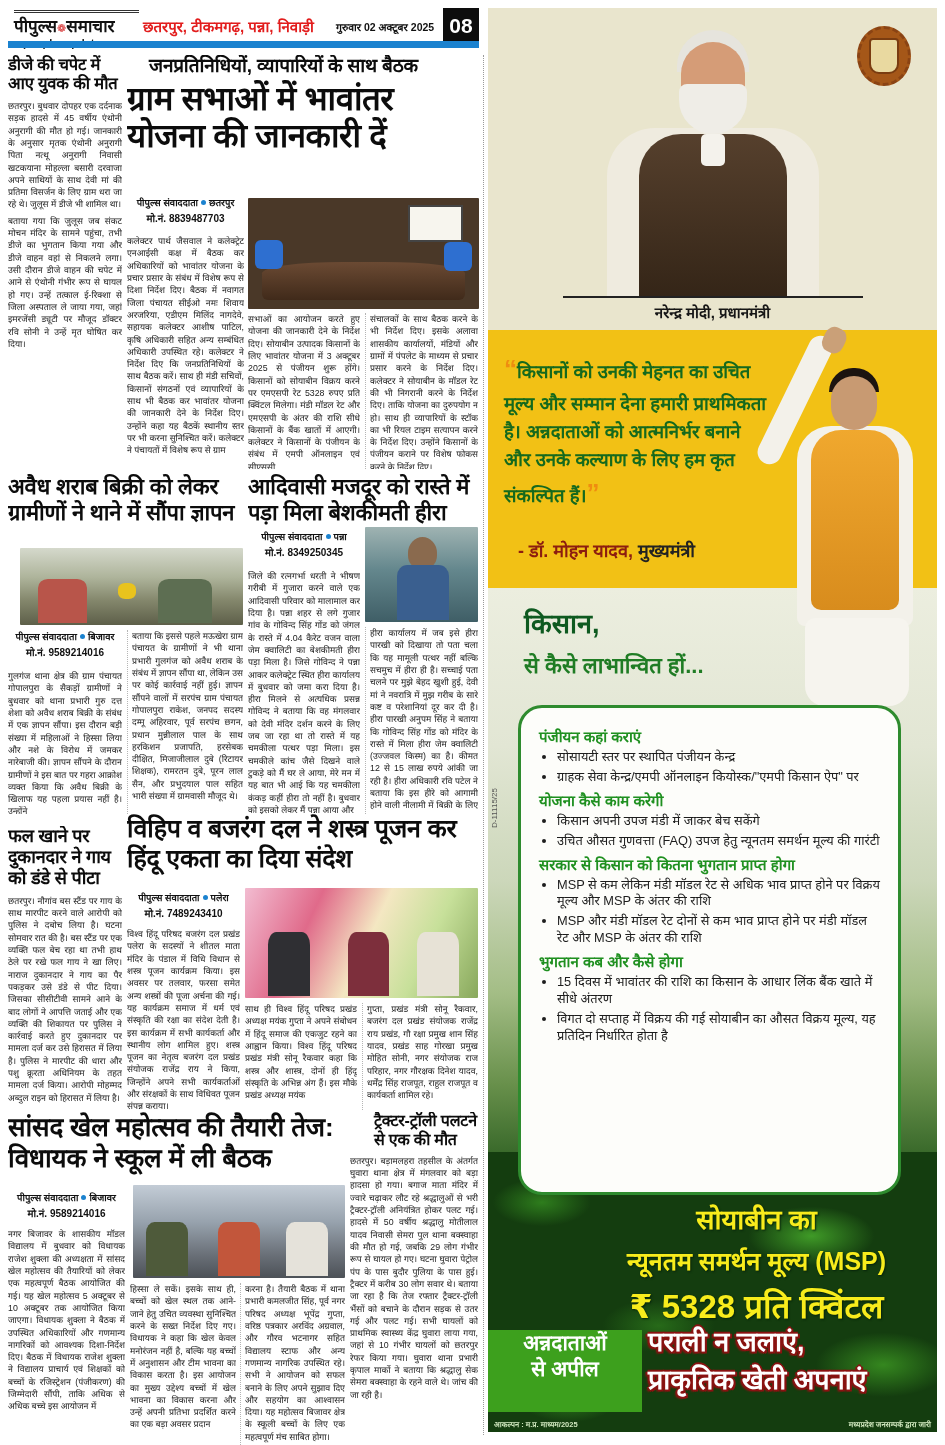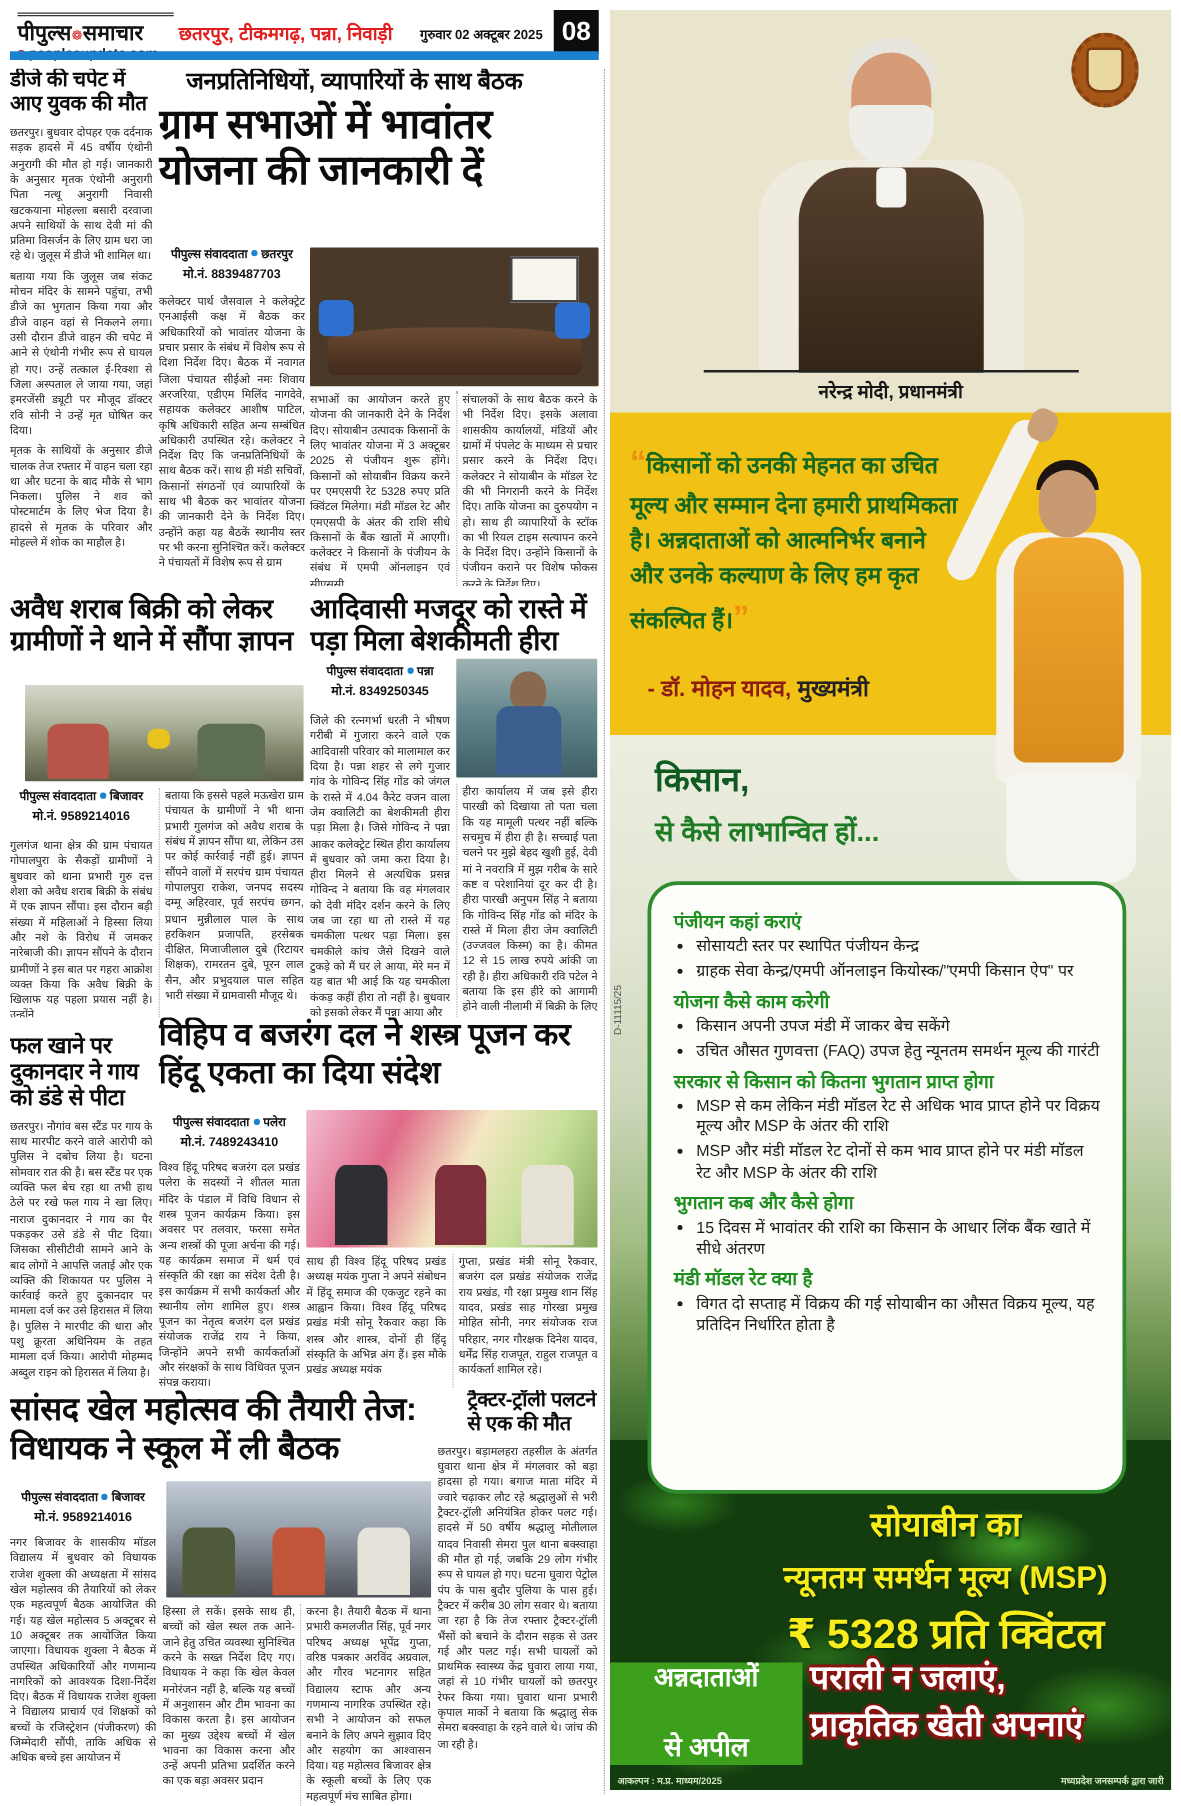--- a/index.html
+++ b/index.html
@@ -92,21 +92,21 @@
       radial-gradient(ellipse 90px 42px at 72% 30%,#3f9a27 0%,transparent 70%),
       radial-gradient(ellipse 80px 38px at 38% 62%,#276a19 0%,transparent 70%),
       radial-gradient(ellipse 96px 46px at 88% 76%,#35871f 0%,transparent 70%),
       radial-gradient(ellipse 70px 34px at 18% 88%,#2e7d1d 0%,transparent 70%);z-index:1;}
   .msp{position:absolute;left:0;top:1192px;width:100%;text-align:center;z-index:6;color:#f8ec1c;font-weight:800;
        text-shadow:1px 1px 2px #06230a;padding-left:44px;}
   .msp .l1{font-size:27px;}
   .msp .l2{font-size:25px;margin-top:6px;}
   .msp .l3{font-size:33px;margin-top:6px;}
   .appeal-box{position:absolute;left:0;top:1322px;width:154px;height:82px;background:#3da01d;z-index:6;
-              display:flex;flex-direction:column;align-items:center;justify-content:space-between;
+              display:flex;flex-direction:column;align-items:center;justify-content:flex-start;
               color:#fff;font-size:21px;font-weight:800;line-height:1.25;text-align:center;}
   .appeal-msg{position:absolute;left:160px;top:1316px;width:286px;z-index:6;color:#ffffff;font-weight:800;
               font-size:27px;line-height:1.4;
               text-shadow:-2px 0 #8a1211,2px 0 #8a1211,0 -2px #8a1211,0 2px #8a1211,2px 2px #8a1211,-2px 2px 2px #8a1211;}
   .credit{position:absolute;bottom:3px;font-size:7.5px;color:#cfe6bd;z-index:7;font-weight:700;}
   .credit.cl{left:6px;}
   .credit.cr{right:6px;}
 </style>
 </head>
 <body>
@@ -121,21 +121,20 @@
   <div class="mdate">गुरुवार 02 अक्टूबर 2025</div>
   <div class="pagebox">08</div>
   <div class="blue-bar"></div>
   <div class="vdivider"></div>
 
   <div class="art" id="art-dj" style="left:8px;top:55px;width:114px;height:413px;">
     <div class="hl" style="font-size:16.5px;">डीजे की चपेट में आए युवक की मौत</div>
     <div class="body-t" style="margin-top:6px;">
       <p style="margin:0 0 4px 0;">छतरपुर। बुधवार दोपहर एक दर्दनाक सड़क हादसे में 45 वर्षीय एंथोनी अनुरागी की मौत हो गई। जानकारी के अनुसार मृतक एंथोनी अनुरागी पिता नत्थू अनुरागी निवासी खटकयाना मोहल्ला बसारी दरवाजा अपने साथियों के साथ देवी मां की प्रतिमा विसर्जन के लिए ग्राम धरा जा रहे थे। जुलूस में डीजे भी शामिल था।</p>
       <p style="margin:0 0 4px 0;">बताया गया कि जुलूस जब संकट मोचन मंदिर के सामने पहुंचा, तभी डीजे का भुगतान किया गया और डीजे वाहन वहां से निकलने लगा। उसी दौरान डीजे वाहन की चपेट में आने से एंथोनी गंभीर रूप से घायल हो गए। उन्हें तत्काल ई-रिक्शा से जिला अस्पताल ले जाया गया, जहां इमरजेंसी ड्यूटी पर मौजूद डॉक्टर रवि सोनी ने उन्हें मृत घोषित कर दिया।</p>
-      <p style="margin:0;">मृतक के साथियों के अनुसार डीजे चालक तेज रफ्तार में वाहन चला रहा था और घटना के बाद मौके से भाग निकला। पुलिस ने शव को पोस्टमार्टम के लिए भेज दिया है। हादसे से मृतक के परिवार और मोहल्ले में शोक का माहौल है।</p>
     </div>
   </div>
 
   <div class="art" id="art-main" style="left:127px;top:55px;width:352px;height:414px;">
     <div class="hl" style="font-size:19px;margin-left:22px;">जनप्रतिनिधियों, व्यापारियों के साथ बैठक</div>
     <div class="hl" style="font-size:33px;line-height:1.12;margin-top:4px;letter-spacing:-0.5px;">ग्राम सभाओं में भावांतर योजना की जानकारी दें</div>
     <div style="position:absolute;left:0;top:141px;width:117px;">
       <div class="byline"><span>पीपुल्स संवाददाता</span><span class="bdot"></span><span>छतरपुर</span></div>
       <div class="phone">मो.नं. 8839487703</div>
     </div>
@@ -286,21 +285,20 @@
           <li>MSP और मंडी मॉडल रेट दोनों से कम भाव प्राप्त होने पर मंडी मॉडल रेट और MSP के अंतर की राशि</li>
         </ul>
       </div>
       <div class="gp-sec">
         <h3>भुगतान कब और कैसे होगा</h3>
         <ul>
           <li>15 दिवस में भावांतर की राशि का किसान के आधार लिंक बैंक खाते में सीधे अंतरण</li>
         </ul>
       </div>
       <div class="gp-sec">
-        <h3>मंडी मॉडल रेट क्या है</h3>
         <ul>
           <li>विगत दो सप्ताह में विक्रय की गई सोयाबीन का औसत विक्रय मूल्य, यह प्रतिदिन निर्धारित होता है</li>
         </ul>
       </div>
     </div>
 
     <div class="ad-leaf"></div>
 
     <div class="msp">
       <div class="l1">सोयाबीन का</div>

